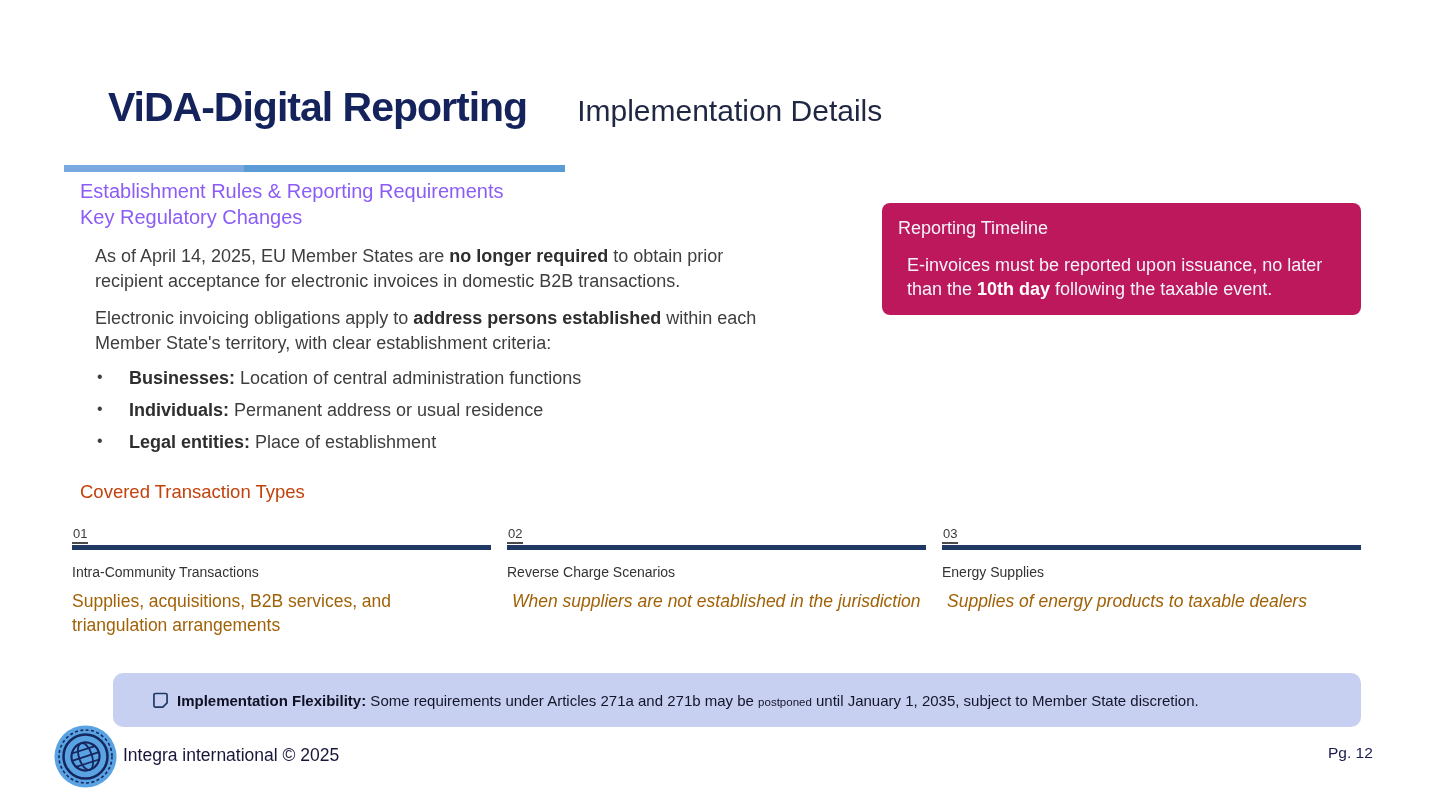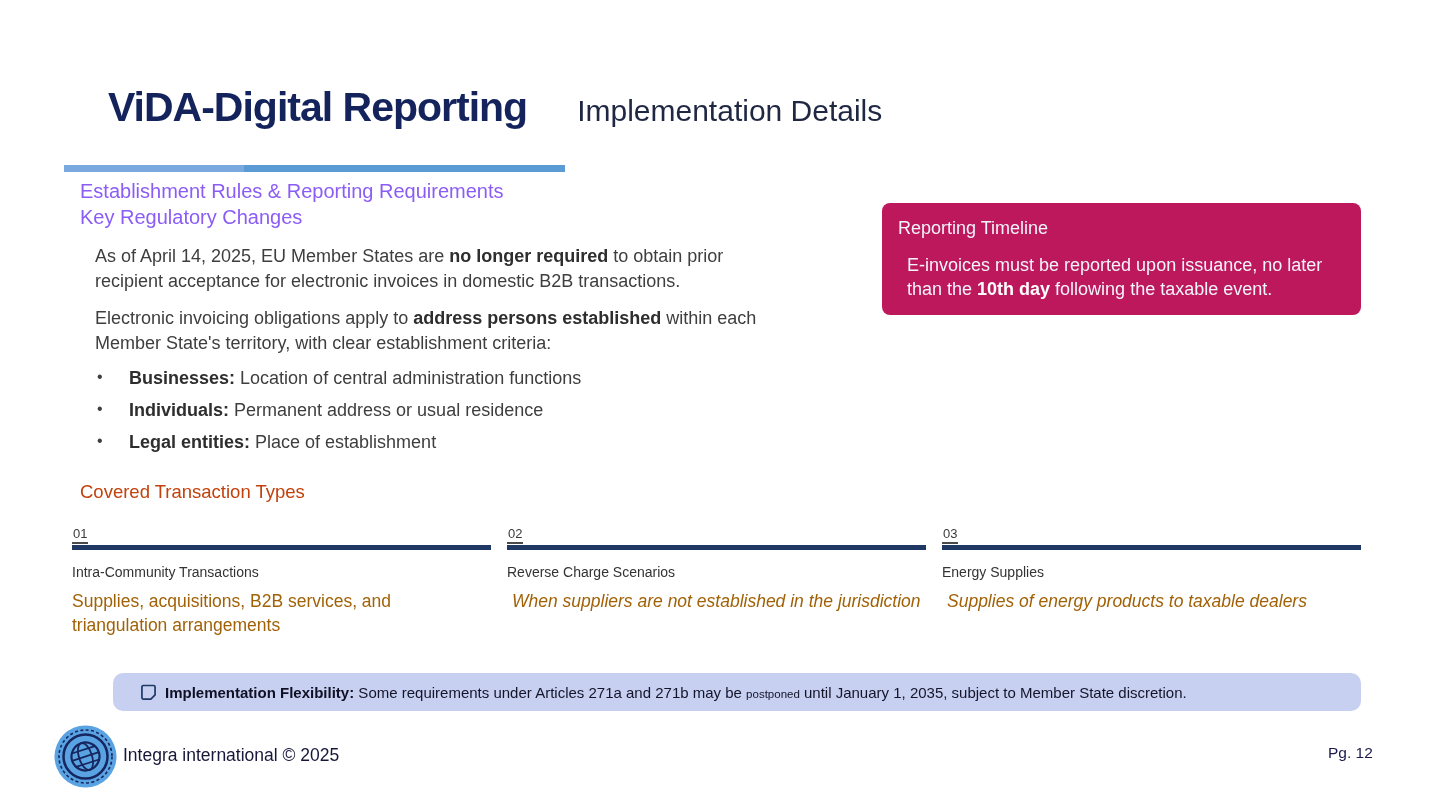--- a/index.html
+++ b/index.html
@@ -53,23 +53,23 @@
   .columns { position: absolute; left: 72px; top: 524px; width: 1289px; display: flex; gap: 16px; }
   .col { flex: 1; }
   .col-number { display: inline-block; font-size: 13px; color: #3b3b3b; border-bottom: 2px solid #4a4a4a; padding: 0 1px 1px 1px; }
   .col-bar { height: 5px; background: #1f3864; margin-top: 1px; }
   .col-title { margin-top: 14px; font-size: 14px; color: #333333; }
   .col-desc { margin-top: 9px; font-size: 17.5px; line-height: 24px; color: #a16207; }
   .col:nth-child(2) .col-desc, .col:nth-child(3) .col-desc { padding-left: 5px; font-style: italic; }
 
   
   .note-box {
-    position: absolute; left: 113px; top: 673px; width: 1248px; height: 38px;
+    position: absolute; left: 113px; top: 673px; width: 1248px; height: 54px;
     background: #c7d0f1; border-radius: 10px;
-    display: flex; align-items: center; padding-left: 28px;
+    display: flex; align-items: center; padding-left: 40px;
   }
   .note-icon { width: 15px; height: 17px; margin-right: 9px; flex: 0 0 auto; }
   .note-text { font-size: 15px; color: #14142a; }
   .note-text b { color: #101024; }
   .note-small { font-size: 11.5px; }
 
   
   .footer-logo { position: absolute; left: 54px; top: 725px; width: 63px; height: 63px; }
   .footer-company { position: absolute; left: 123px; top: 745px; font-size: 17.5px; color: #17173a; }
   .footer-page { position: absolute; left: 1328px; top: 744px; font-size: 15.5px; color: #1a1a4e; text-align: center; }

